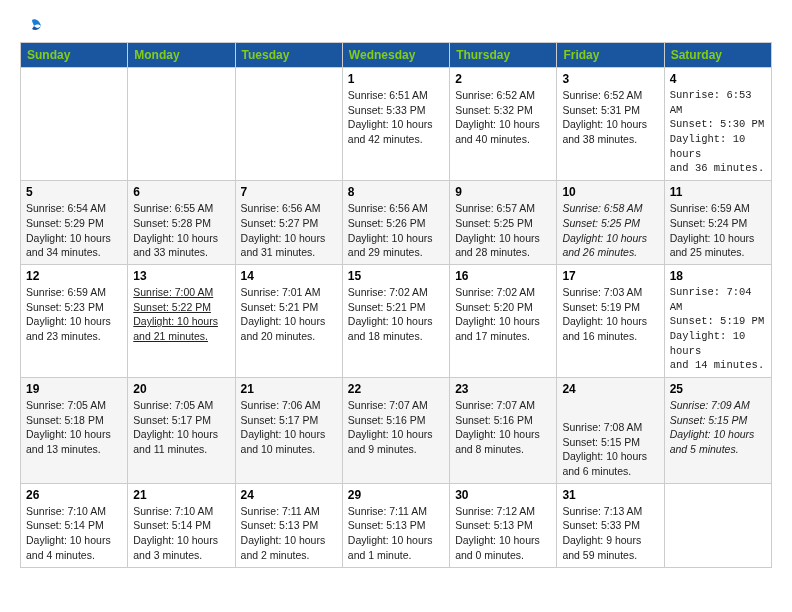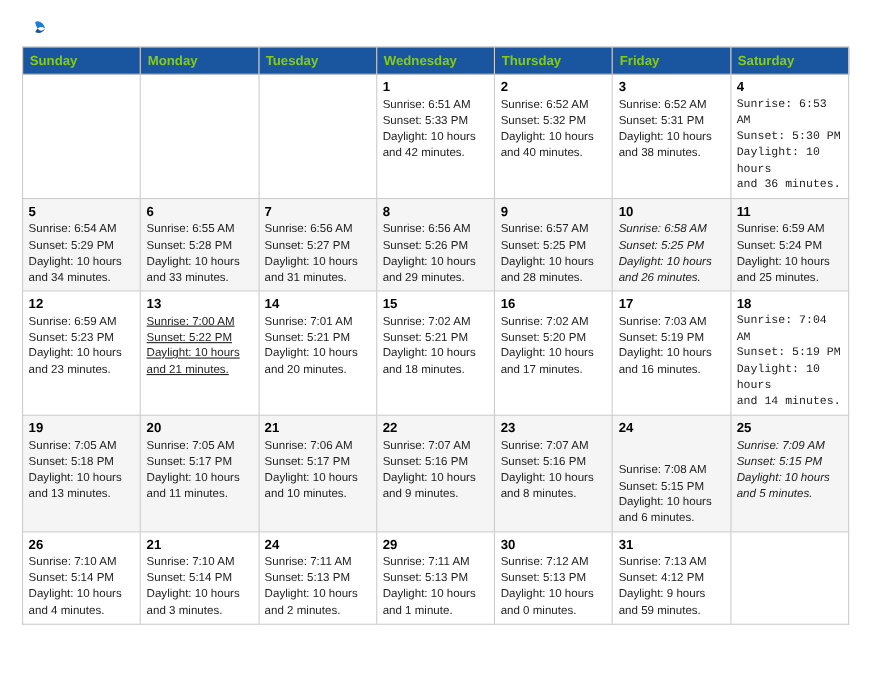--- a/index.html
+++ b/index.html
@@ -320,20 +320,20 @@
         <td>
           <span class="day-num">30</span>
           <div class="cell-text" style="white-space: pre-line;">Sunrise: 7:12 AM
 Sunset: 5:13 PM
 Daylight: 10 hours
 and 0 minutes.</div>
         </td>
         <td>
           <span class="day-num">31</span>
           <div class="cell-text" style="white-space: pre-line;">Sunrise: 7:13 AM
-Sunset: 4:12 PM
+Sunset: 5:33 PM
 Daylight: 9 hours
 and 59 minutes.</div>
         </td>
         <td class="empty"></td>
       </tr>
     </tbody>
 </table>
 
 </body></html>

